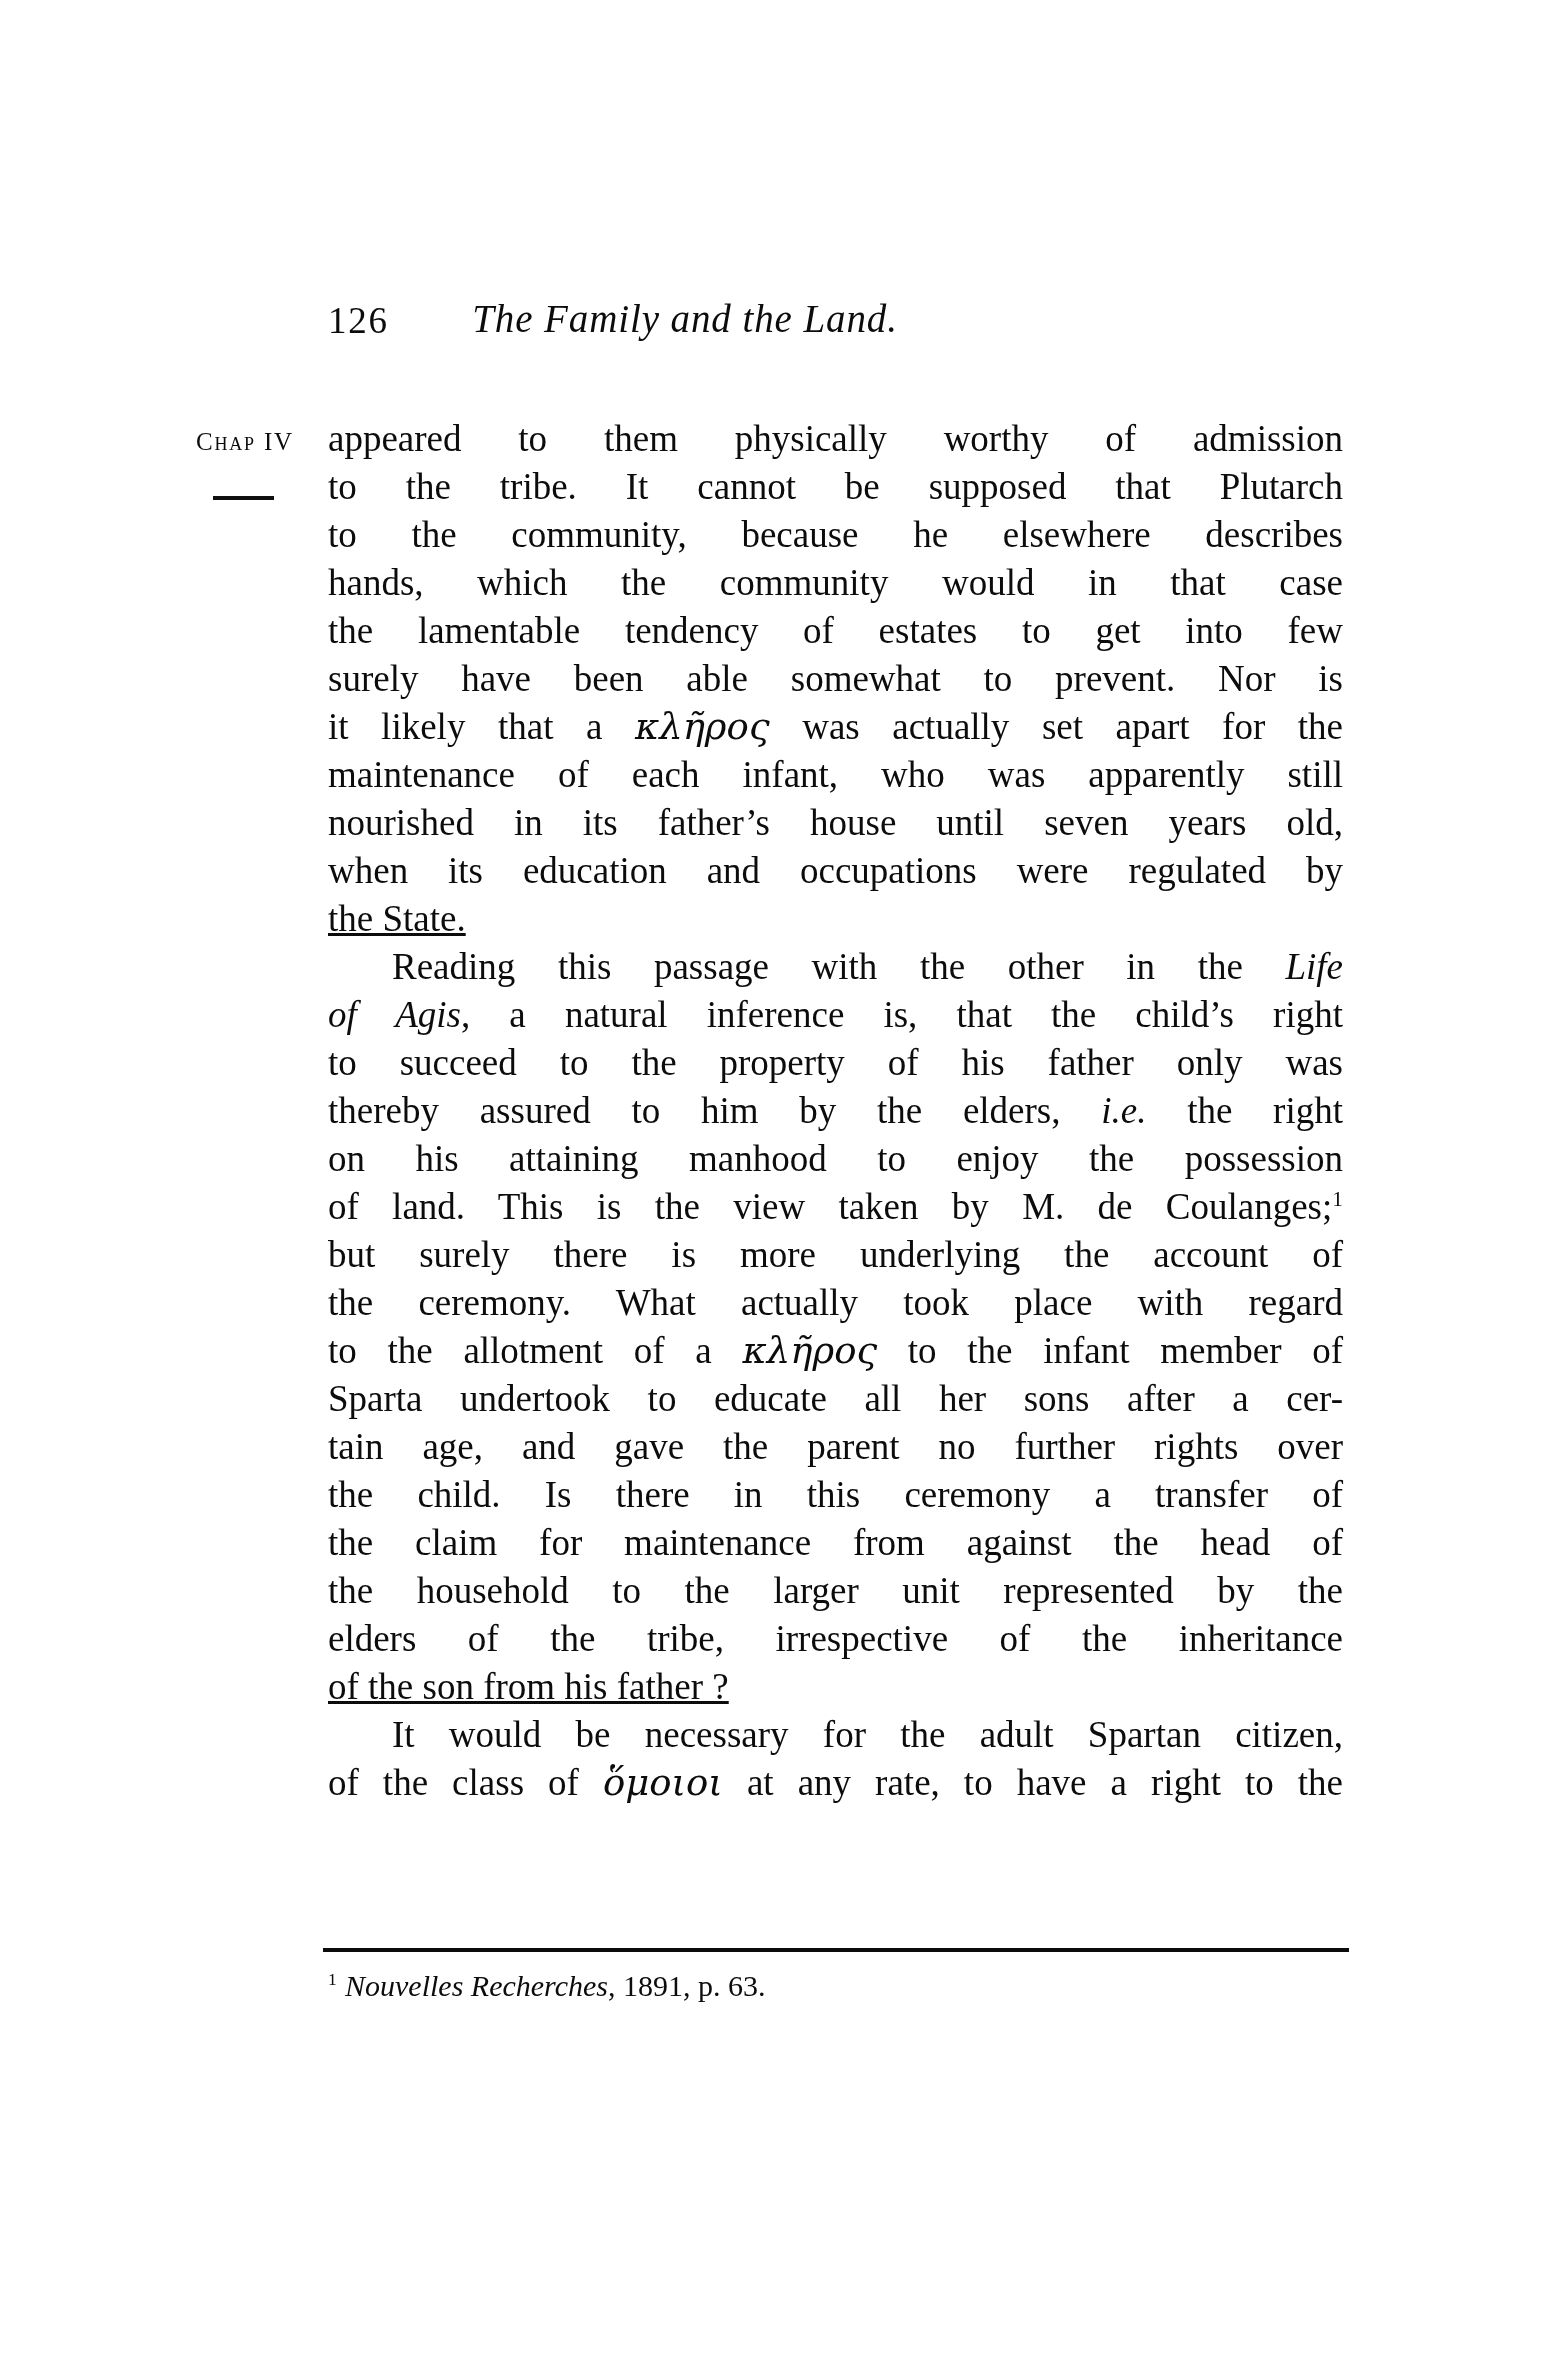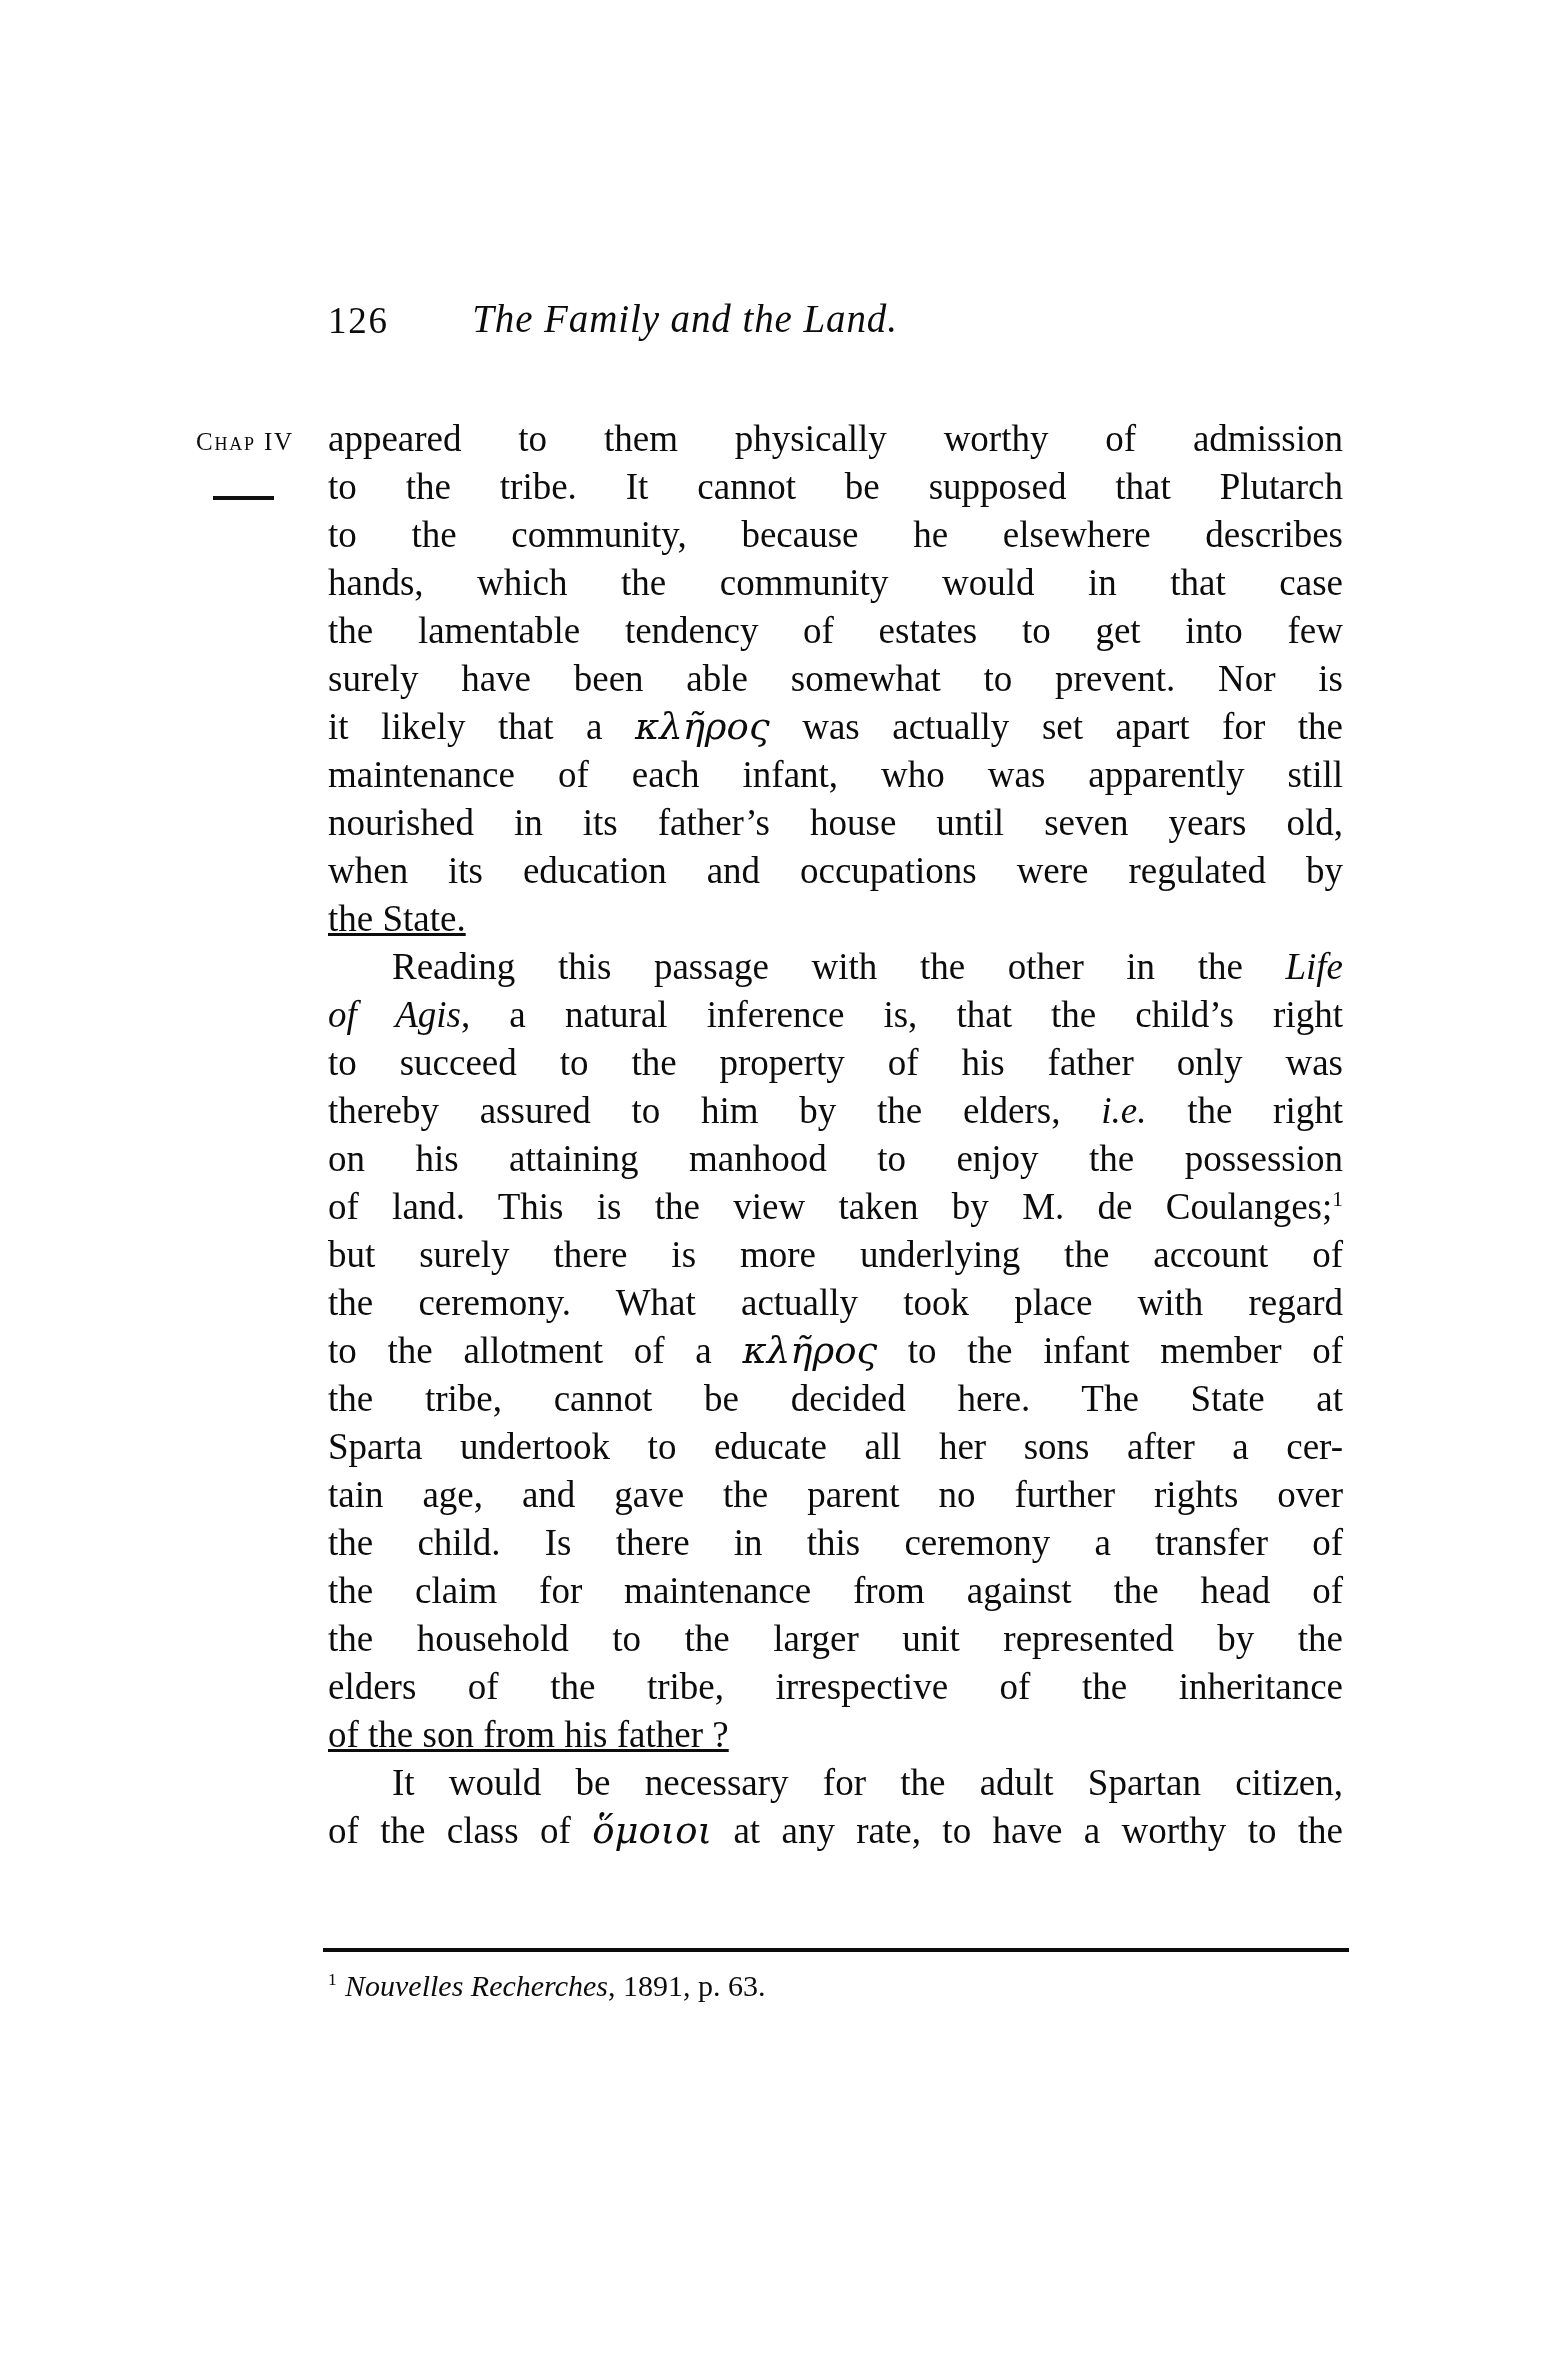--- a/index.html
+++ b/index.html
@@ -114,30 +114,29 @@
     <div>
       <div class="line indent"><span>Reading this passage with the other in the </span><span class="i">Life</span></div>
       <div class="line"><span class="i">of Agis</span><span>, a natural inference is, that the child’s right</span></div>
       <div class="line"><span>to succeed to the property of his father only was</span></div>
       <div class="line"><span>thereby assured to him by the elders, </span><span class="i">i.e.</span><span> the right</span></div>
       <div class="line"><span>on his attaining manhood to enjoy the possession</span></div>
       <div class="line"><span>of land.  This is the view taken by M. de Coulanges;</span><sup>1</sup></div>
       <div class="line"><span>but surely there is more underlying the account of</span></div>
       <div class="line"><span>the ceremony.  What actually took place with regard</span></div>
       <div class="line"><span>to the allotment of a </span><span class="g">κλῆρος</span><span> to the infant member of</span></div>
-      <div class="line"><span>the tribe, cannot be decided here.  The State at</span></div>
       <div class="line"><span>Sparta undertook to educate all her sons after a cer-</span></div>
       <div class="line"><span>tain age, and gave the parent no further rights over</span></div>
       <div class="line"><span>the child.  Is there in this ceremony a transfer of</span></div>
       <div class="line"><span>the claim for maintenance from against the head of</span></div>
       <div class="line"><span>the household to the larger unit represented by the</span></div>
       <div class="line"><span>elders of the tribe, irrespective of the inheritance</span></div>
       <div class="line last"><span>of the son from his father ?</span></div>
     </div>
     <div>
       <div class="line indent"><span>It would be necessary for the adult Spartan citizen,</span></div>
-      <div class="line"><span>of the class of </span><span class="g">ὅμοιοι</span><span> at any rate, to have a worthy to the</span></div>
+      <div class="line"><span>of the class of </span><span class="g">ὅμοιοι</span><span> at any rate, to have a right to the</span></div>
     </div>
   </div>
 
 <div class="footnote-rule"></div>
 <div class="footnote"><sup>1</sup><span class="i">Nouvelles Recherches</span><span>, 1891, p. 63.</span></div>
 
 
 </body></html>

